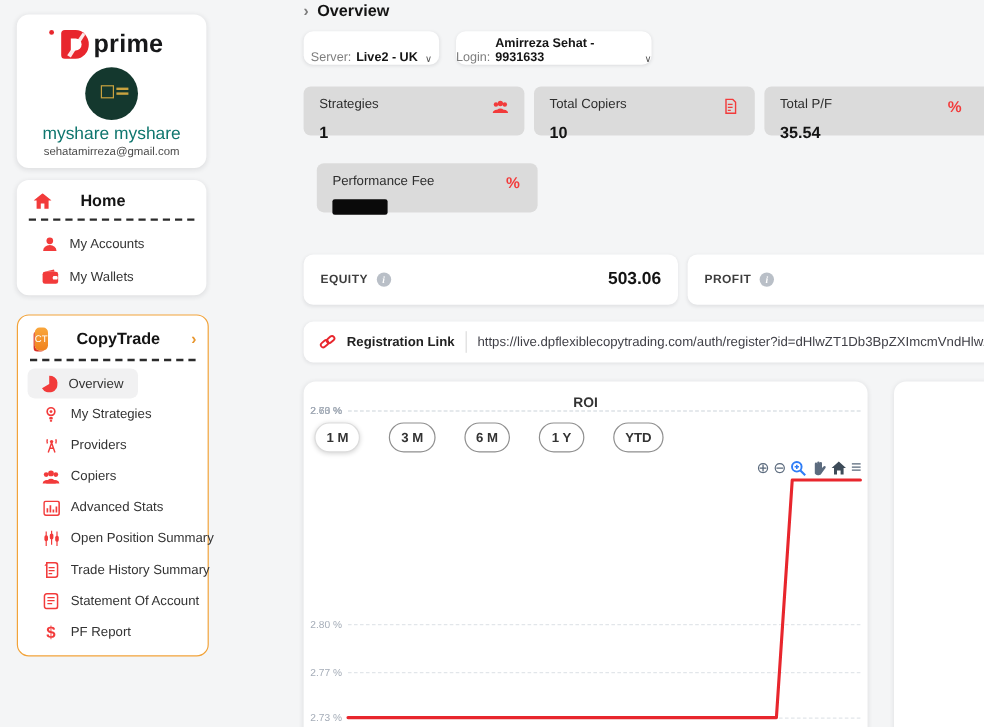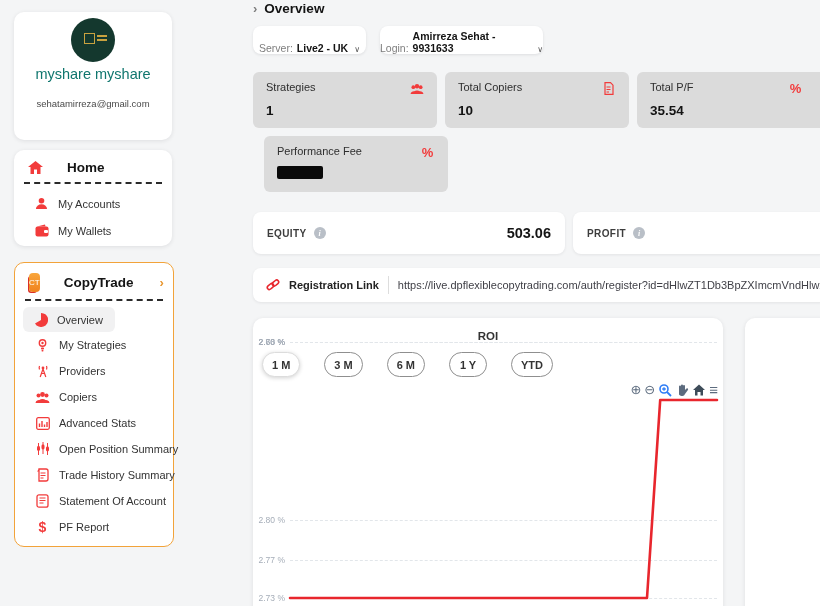--- a/index.html
+++ b/index.html
@@ -9,21 +9,21 @@
 
   
   .profile{left:14px;top:12px;width:158px;height:128px;text-align:center}
   .logo-row{display:flex;justify-content:center;align-items:center;gap:3px;margin-top:12px;position:relative}
   .brand-text{font-size:21px;font-weight:800;color:#17181a;letter-spacing:.2px;position:relative}
   .i-dot{position:absolute;top:1px;left:27px;width:4px;height:4px;border-radius:50%;background:#e8262d}
   .avatar{width:44px;height:44px;border-radius:50%;background:#14382e;margin:6px auto 4px;position:relative}
   .avatar:after{content:"";position:absolute;left:13px;top:15px;width:9px;height:9px;border:1.5px solid #c9a23f}
   .avatar:before{content:"";position:absolute;left:26px;top:17px;width:10px;height:2px;background:#c9a23f;box-shadow:0 4px 0 #c9a23f}
   .pname{font-size:14.5px;color:#0f766e;font-weight:500}
-  .pemail{font-size:9.5px;color:#4a4a4a;margin-top:16px}
+  .pemail{font-size:9.5px;color:#4a4a4a;margin-top:1px}
 
   
   .home-card{left:14px;top:150px;width:158px;height:96px}
   .ct-card{left:14px;top:262px;width:158px;height:283px;border:1.5px solid #f2a33a;box-shadow:none}
   .side-head{display:flex;align-items:center;gap:24px;padding:10px 12px 7px 14px;font-size:13.5px;font-weight:700;color:#141414}
   .dashes{border-top:2px dashed #2b2b2b;margin:0 10px 6px}
   .side-item{display:flex;align-items:center;gap:9px;padding:6px 8px 6px 20px;font-size:11px;color:#333;cursor:pointer}
   .side-item .lbl{white-space:nowrap}
   .ct-card .side-item{padding:5.5px 8px 5.5px 20px}
   .side-item.active{background:#f1f1f2;border-radius:6px;margin:0 8px;padding:5px 12px 5px 10px;width:fit-content}
@@ -38,21 +38,21 @@
   .breadcrumb{left:253px;top:1px;display:flex;gap:7px;align-items:center}
   .bc-chev{color:#7d7d7d;font-size:13px;font-weight:700}
   .bc-title{font-size:13.5px;font-weight:800;color:#141414}
   .pill{position:absolute;top:26px;height:28px;background:#fff;border-radius:8px;box-shadow:0 1px 3px rgba(25,30,40,.10);
     display:flex;align-items:flex-end;justify-content:center;gap:4px;font-size:10.5px;cursor:pointer}
   .pill .plabel{color:#7e7e7e}
   .pill .pvalue{color:#141414;font-weight:700}
   .pill .pchev{color:#555;font-size:8px;margin-left:2px}
 
   
-  .stat{position:absolute;height:56px;background:#dbdbdb;border-radius:6px;padding:9px 13px;box-sizing:border-box}
+  .stat{position:absolute;height:41px;background:#dbdbdb;border-radius:6px;padding:9px 13px;box-sizing:border-box}
   .stat .srow{display:flex;justify-content:space-between;align-items:flex-start}
   .stat .slabel{font-size:11px;color:#2e2e2e}
   .stat .svalue{font-size:13.5px;font-weight:700;color:#141414;margin-top:7px}
   .redacted{width:46px;height:13px;background:#0a0a0a;border-radius:2px;margin-top:6px}
 
   
   .acct{position:absolute;top:212px;height:42px;background:#fff;border-radius:8px;box-shadow:0 1px 3px rgba(25,30,40,.08);
     display:flex;align-items:center;padding:0 14px;box-sizing:border-box;gap:7px}
   .acct .alabel{font-size:10px;font-weight:700;letter-spacing:.4px;color:#3d3d3d}
   .info-dot{width:12px;height:12px;border-radius:50%;background:#b9bfc7;color:#fff;font-size:8px;font-weight:700;
@@ -84,20 +84,29 @@
   .grid-row:nth-of-type(1){top:82px}.grid-row:nth-of-type(2){top:122px}.grid-row:nth-of-type(3){top:162px}
   .grid-row:nth-of-type(4){top:202px}.grid-row:nth-of-type(5){top:242px}.grid-row:nth-of-type(6){top:280px}
   .plotline{position:absolute;left:37px;top:80px;width:427px;height:208px;overflow:visible}
 
   .panel2{left:745px;top:318px;width:100px;height:300px}
 </style>
 </head>
 <body>
 
 <div class="card profile">
+  <div class="logo-row">
+    <svg width="25" height="26" viewBox="0 0 25 26">
+      <path d="M4 1 h9 a11 12 0 0 1 0 24 h-9 a3 3 0 0 1 -3 -3 v-18 a3 3 0 0 1 3 -3 z" fill="#e8262d"></path>
+      <path d="M9 8 h4 a5 5 0 0 1 0 10 h-4 z" fill="#fff"></path>
+      <path d="M6 22 L19 3 L21 5 L9 24 z" fill="#fff" opacity=".9"></path>
+    </svg>
+    <span class="brand-text">prime</span>
+    <span class="i-dot"></span>
+  </div>
   <div class="avatar"></div>
   <div class="pname">myshare myshare</div>
   <div class="pemail">sehatamirreza@gmail.com</div>
 </div>
 
 <div class="card home-card">
   <div class="side-head">
     <span class="icn">
       <svg width="15" height="14" viewBox="0 0 15 14">
           <path d="M7.5 0 L15 6 H12.5 V13 H9 V8.5 H6 V13 H2.5 V6 H0 Z" fill="#f23b3b"></path>

